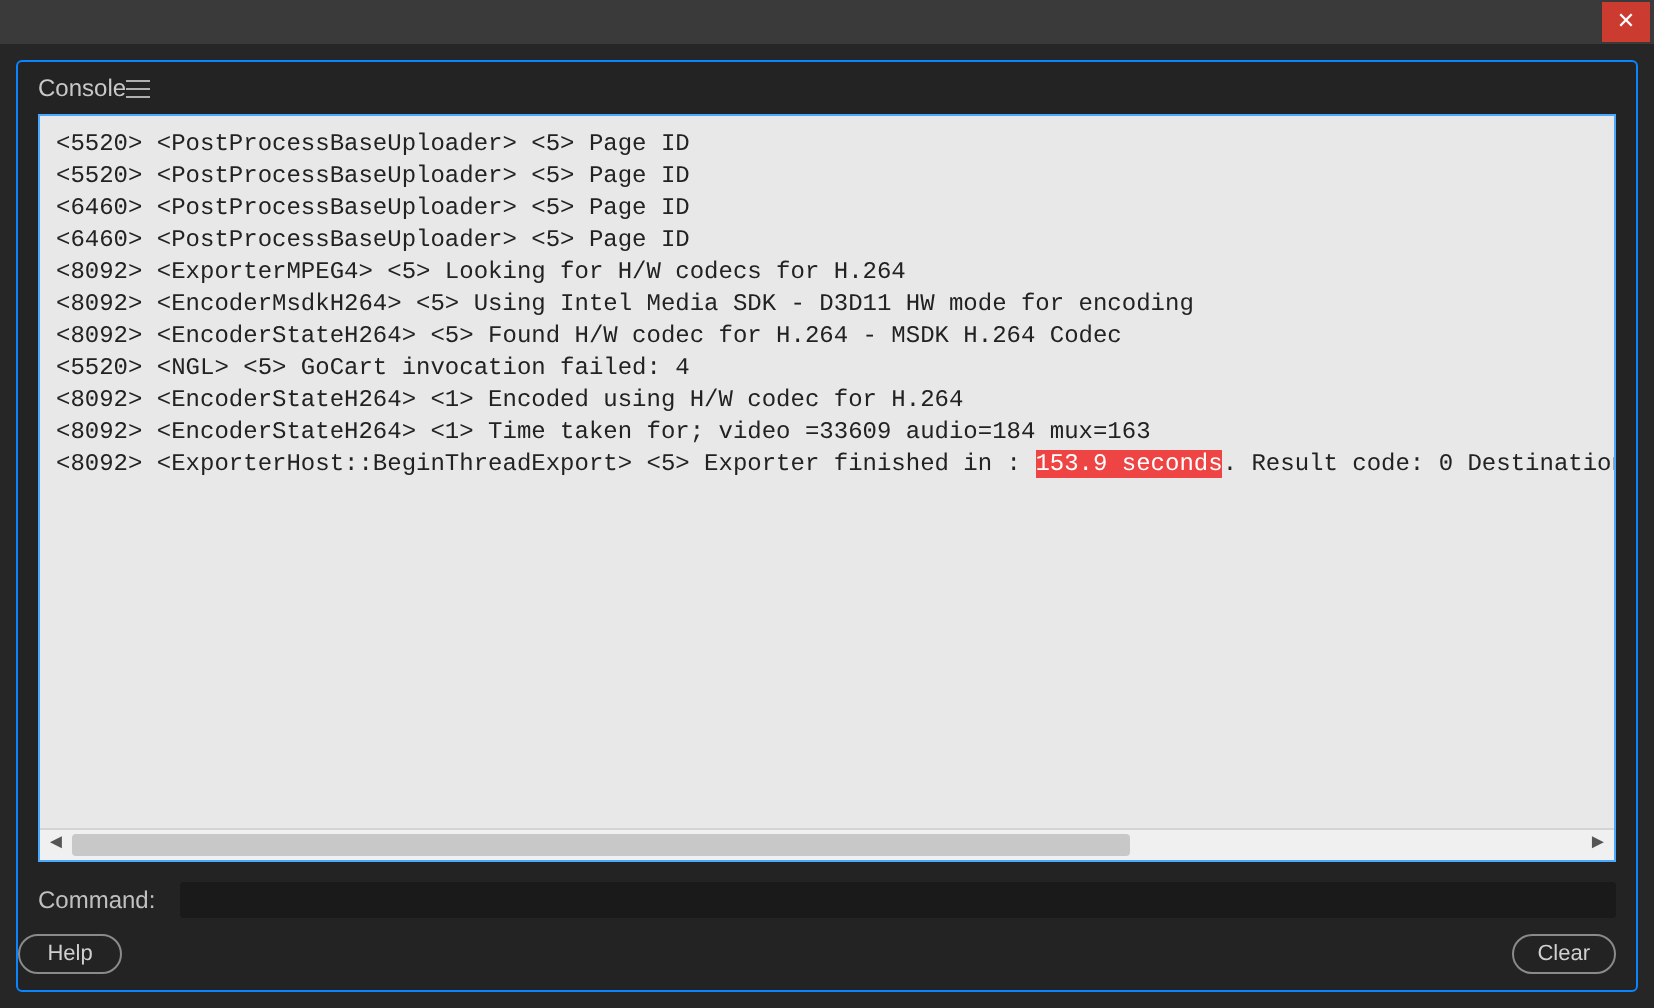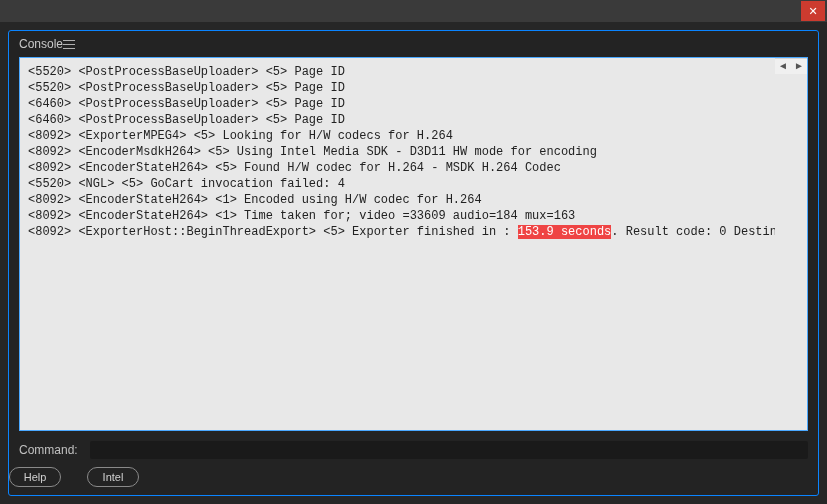--- a/index.html
+++ b/index.html
@@ -62,21 +62,21 @@
     display: block;
     height: 1px;
     background: #b0b0b0;
   }
   .console-wrap {
     margin: 0 10px 4px 10px;
     flex: 1 1 auto;
     border: 1px solid #4aa8ff;
     background: #e8e8e8;
     display: flex;
-    flex-direction: row;
+    flex-direction: column;
     min-height: 0;
   }
   .console-body {
     flex: 1 1 auto;
     overflow: hidden;
     padding: 6px 8px 2px 8px;
     font-family: "Courier New", monospace;
     font-size: 12px;
     line-height: 16px;
     color: #222;
@@ -132,22 +132,22 @@
     background: #1a1a1a;
     border: none;
     border-radius: 2px;
     color: #ddd;
     padding: 0 6px;
     font-size: 12px;
     outline: none;
   }
   .btn-row {
     display: flex;
-    justify-content: flex-start;
-    gap: 26px;
+    justify-content: space-between;
+    gap: 12px;
     padding: 8px 10px 8px 0;
   }
   .pill-btn {
     min-width: 52px;
     height: 20px;
     border: 1px solid #8a8a8a;
     border-radius: 10px;
     background: transparent;
     color: #d0d0d0;
     font-size: 11px;
@@ -190,17 +190,17 @@
       </div>
     </div>
 
     <div class="cmd-row">
       <span>Command:</span>
       <input class="cmd-input" type="text" value="" style="">
     </div>
 
     <div class="btn-row">
       <div class="pill-btn">Help</div>
-      <div class="pill-btn">Intel</div>
+      <div class="pill-btn">Clear</div>
     </div>
 
   </div>
 </div>
 
 </body></html>

